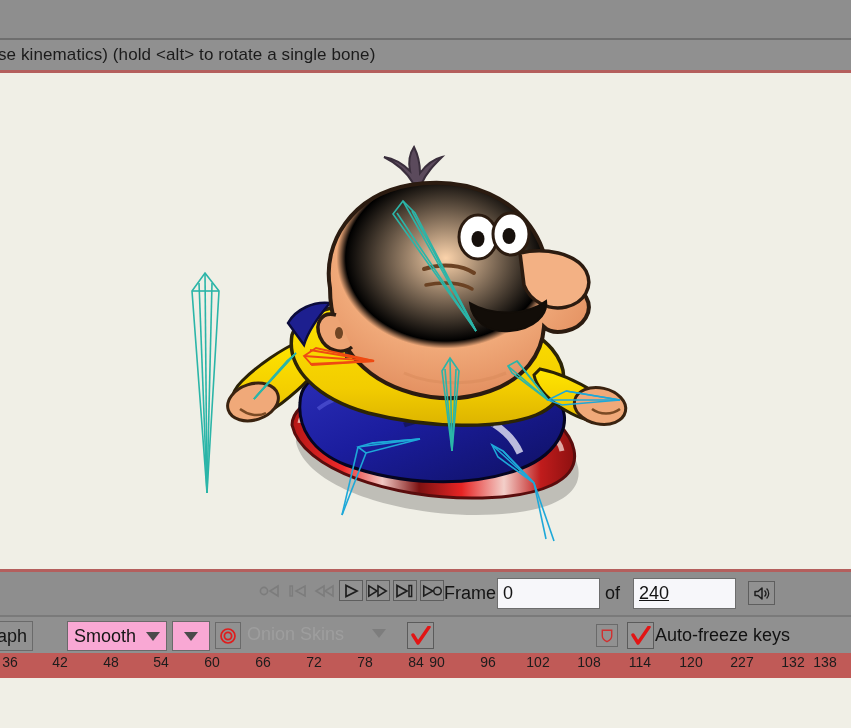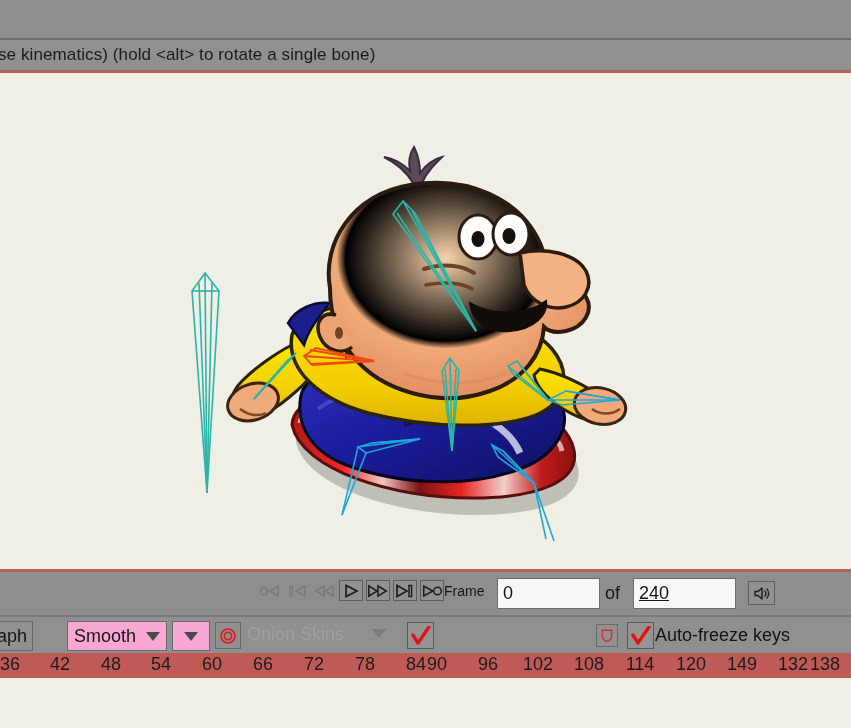--- a/index.html
+++ b/index.html
@@ -41,21 +41,21 @@
   }
   .transport-sep{position:absolute;left:0;top:615px;width:851px;height:2px;background:#7a7a7a;}
   .tp-row{position:absolute;left:258px;top:580px;display:flex;align-items:center;gap:3px;}
   .tbtn{
     width:24px;height:21px;display:flex;align-items:center;justify-content:center;
     background:transparent;border:1px solid transparent;box-sizing:border-box;
   }
   .tbtn.on{border:1px solid #5e5e5e;background:#919191;}
   .tbtn svg{display:block;}
   .frame-label{
-    position:absolute;left:444px;top:583px;font-size:14px;color:#141414;
+    position:absolute;left:444px;top:583px;font-size:18px;color:#141414;
   }
   .of-label{position:absolute;left:605px;top:583px;font-size:18px;color:#141414;}
   .numfield{
     position:absolute;top:578px;height:31px;background:#f7f7fa;
     border:1px solid #6d6d6d;box-sizing:border-box;
     font-size:18px;color:#141414;line-height:29px;padding-left:5px;
   }
   #frame-field{left:497px;width:103px;}
   #total-field{left:633px;width:103px;text-decoration:underline;}
   .audio-btn{
@@ -115,21 +115,21 @@
     display:flex;align-items:center;justify-content:center;
   }
 
   
   .ruler{
     position:absolute;left:0;top:653px;width:851px;height:75px;background:#c05a57;
   }
   .ruler-top{position:absolute;left:0;top:653px;width:851px;height:2px;background:#9a9a9a;}
   .ruler-bot{position:absolute;left:0;top:678px;width:851px;height:50px;background:#f0efe6;}
   .tick{
-    position:absolute;top:654px;font-size:18px;color:#1c1c1c;
+    position:absolute;top:654px;font-size:14px;color:#1c1c1c;
     transform:translateX(-50%);white-space:nowrap;
   }
 </style>
 </head>
 <body>
 
 <div class="app">
 
   <div class="top-strip"></div>
   <div class="top-strip-sep"></div>
@@ -426,18 +426,18 @@
       <div class="tick" style="left: 263px;">66</div>
       <div class="tick" style="left: 314px;">72</div>
       <div class="tick" style="left: 365px;">78</div>
       <div class="tick" style="left: 416px;">84</div>
       <div class="tick" style="left: 437px;">90</div>
       <div class="tick" style="left: 488px;">96</div>
       <div class="tick" style="left: 538px;">102</div>
       <div class="tick" style="left: 589px;">108</div>
       <div class="tick" style="left: 640px;">114</div>
       <div class="tick" style="left: 691px;">120</div>
-      <div class="tick" style="left: 742px;">149</div>
+      <div class="tick" style="left: 742px;">227</div>
       <div class="tick" style="left: 793px;">132</div>
       <div class="tick" style="left: 825px;">138</div>
     </div>
 
 </div>
 
 </body></html>

